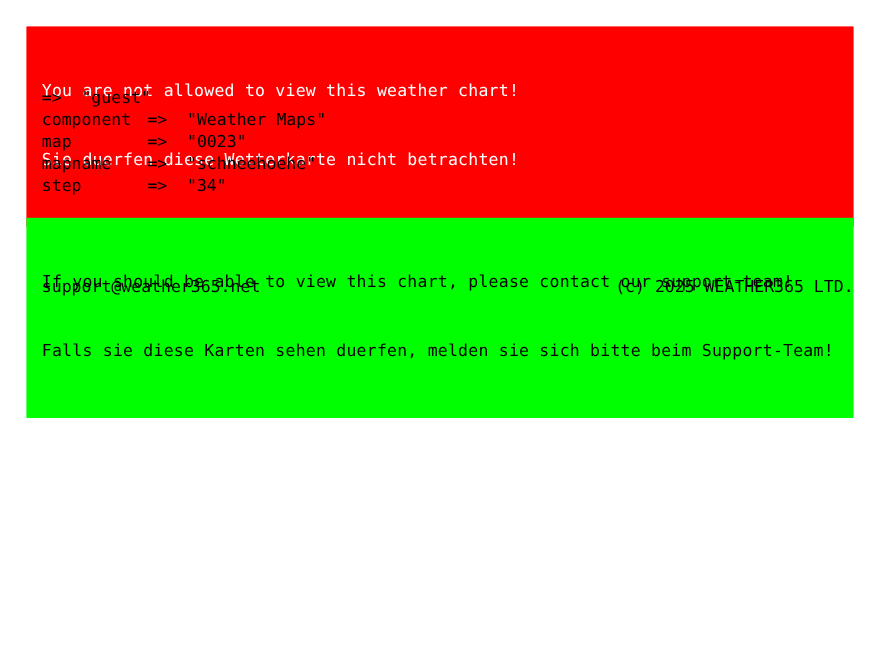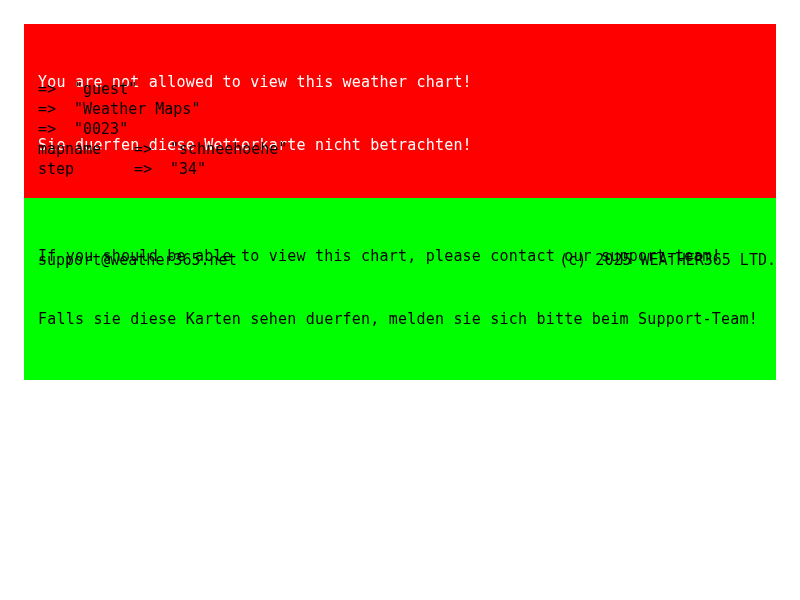--- a/index.html
+++ b/index.html
@@ -97,24 +97,26 @@
     <span class="banner-line">You are not allowed to view this weather chart!</span>
     <span class="banner-line">Sie duerfen diese Wetterkarte nicht betrachten!</span>
   </div>
 
   <div class="params">
     <div class="param-row">
       <span class="param-arrow">=&gt;</span>
       <span class="param-val">"guest"</span>
     </div>
     <div class="param-row">
+      <span class="param-key">component</span>
       <span class="param-arrow">=&gt;</span>
       <span class="param-val">"Weather Maps"</span>
     </div>
     <div class="param-row">
+      <span class="param-key">map</span>
       <span class="param-arrow">=&gt;</span>
       <span class="param-val">"0023"</span>
     </div>
     <div class="param-row">
       <span class="param-key">mapname</span>
       <span class="param-arrow">=&gt;</span>
       <span class="param-val">"schneehoehe"</span>
     </div>
     <div class="param-row">
       <span class="param-key">step</span>

